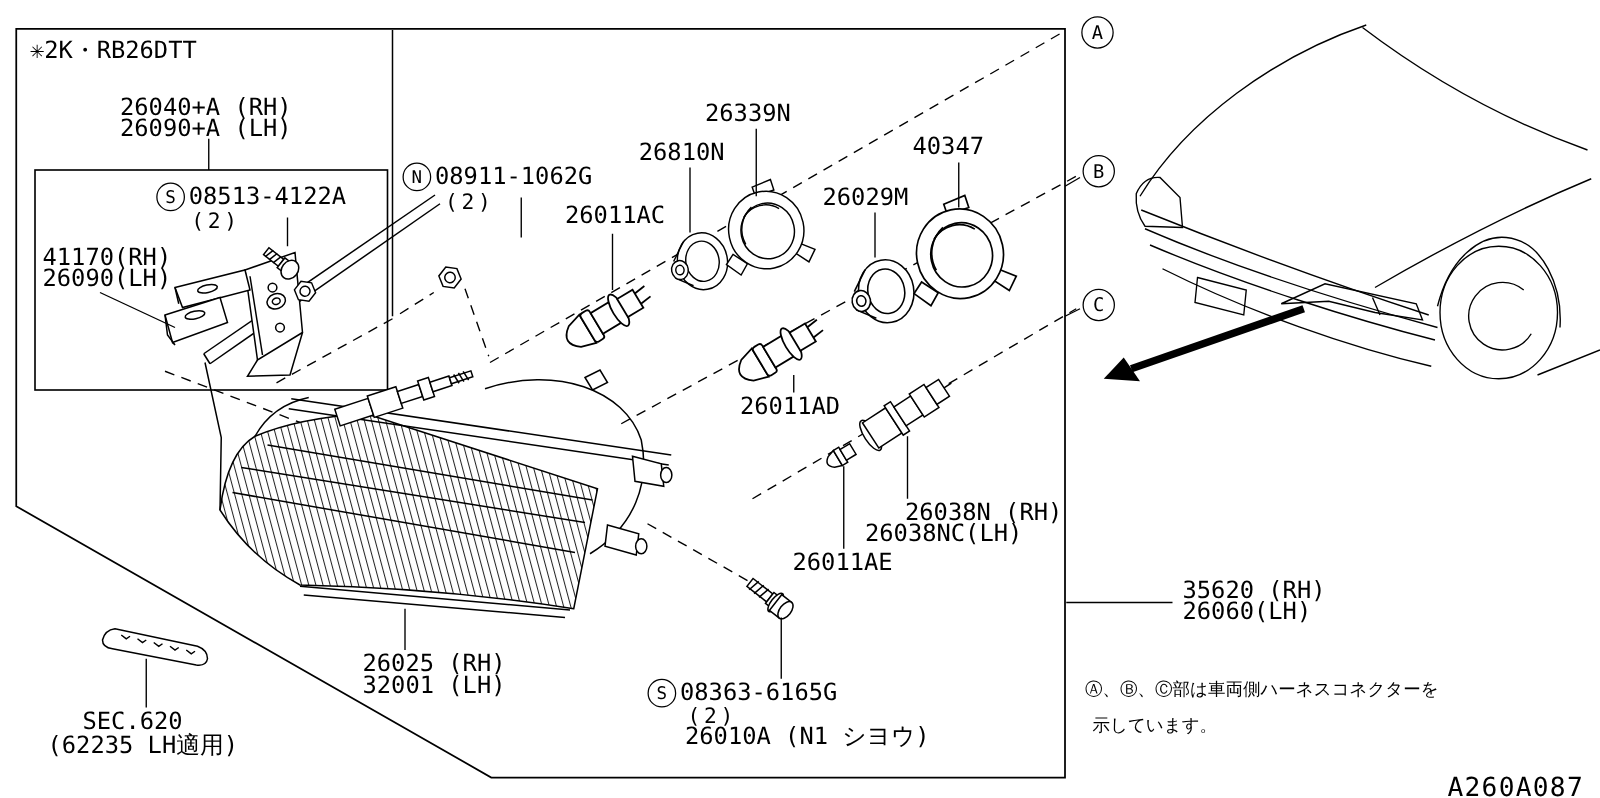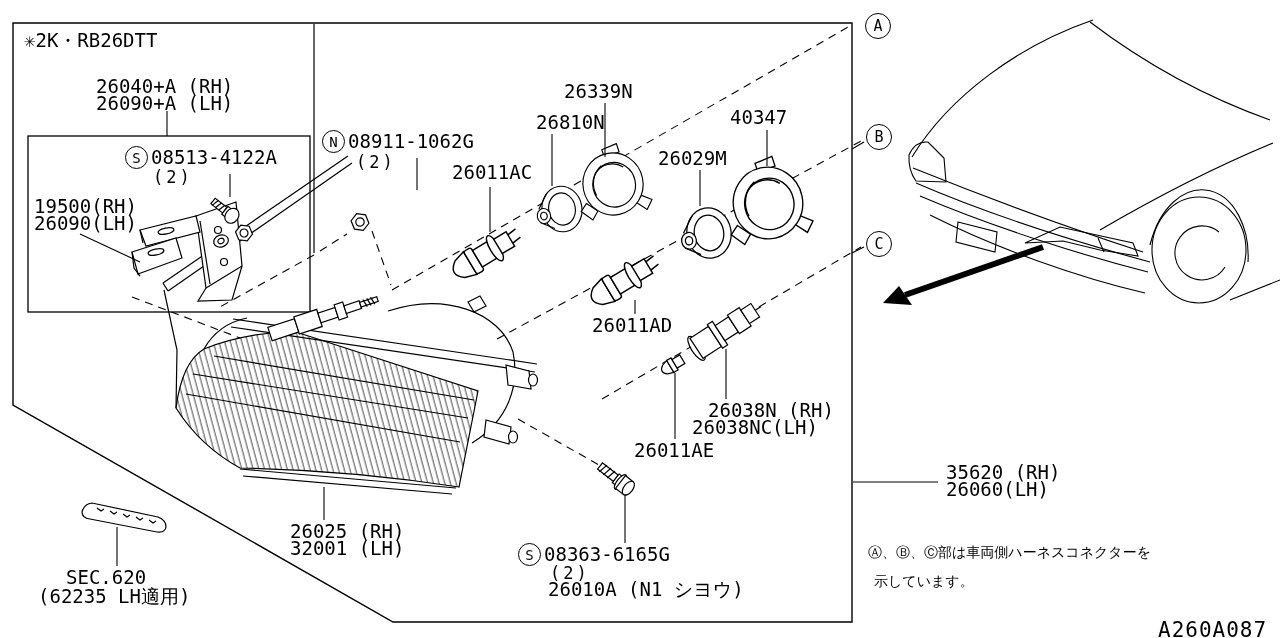--- a/index.html
+++ b/index.html
@@ -223,36 +223,36 @@
 
 <div class="lbl" style="left:24px;top:31px">✳2K・RB26DTT</div>
 <div class="lbl" style="left:96px;top:77px">26040+A (RH)</div>
 <div class="lbl" style="left:96px;top:94px">26090+A (LH)</div>
 
 <div class="row" style="left:125px;top:148px">
   <span class="pcirc">S</span>
   <span class="lbl" style="position:static">08513-4122A</span>
 </div>
 <div class="qty" style="left:153px;top:169px">(2)</div>
-<div class="lbl" style="left:34px;top:197px">19500(RH)</div>
+<div class="lbl" style="left:34px;top:197px">41170(RH)</div>
 <div class="lbl" style="left:34px;top:214px">26090(LH)</div>
 
 <div class="row" style="left:322px;top:132px">
   <span class="pcirc">N</span>
   <span class="lbl" style="position:static">08911-1062G</span>
 </div>
 <div class="qty" style="left:356px;top:154px">(2)</div>
 
 <div class="lbl" style="left:452px;top:163px">26011AC</div>
-<div class="lbl" style="left:536px;top:113px">26810N</div>
+<div class="lbl" style="left:511px;top:113px">26810N</div>
 <div class="lbl" style="left:564px;top:82px">26339N</div>
 <div class="lbl" style="left:658px;top:149px">26029M</div>
 <div class="lbl" style="left:730px;top:108px">40347</div>
 <div class="lbl" style="left:592px;top:316px">26011AD</div>
-<div class="lbl" style="left:708px;top:401px">26038N (RH)</div>
+<div class="lbl" style="left:724px;top:401px">26038N (RH)</div>
 <div class="lbl" style="left:692px;top:418px">26038NC(LH)</div>
 <div class="lbl" style="left:634px;top:441px">26011AE</div>
 
 <div class="row" style="left:518px;top:545px">
   <span class="pcirc">S</span>
   <span class="lbl" style="position:static">08363-6165G</span>
 </div>
 <div class="qty" style="left:550px;top:565px">(2)</div>
 <div class="lbl" style="left:548px;top:580px">26010A (N1 シヨウ)</div>
 

